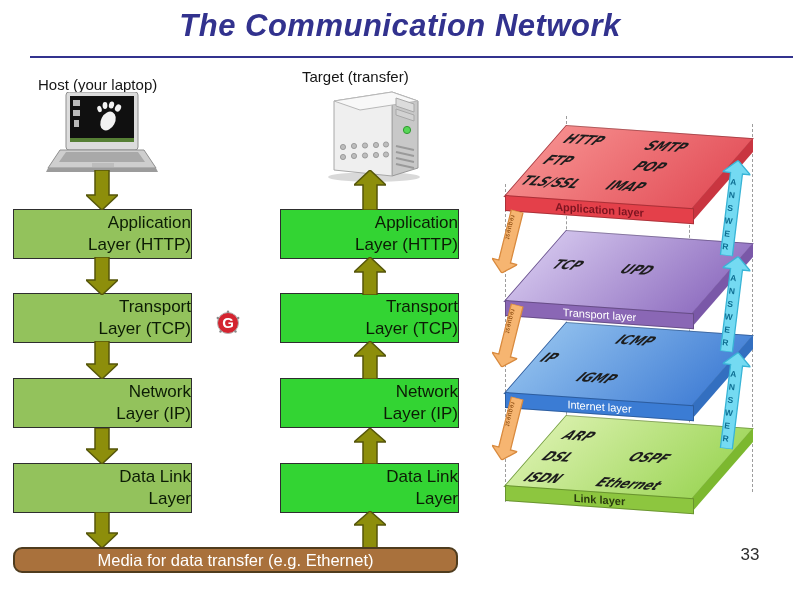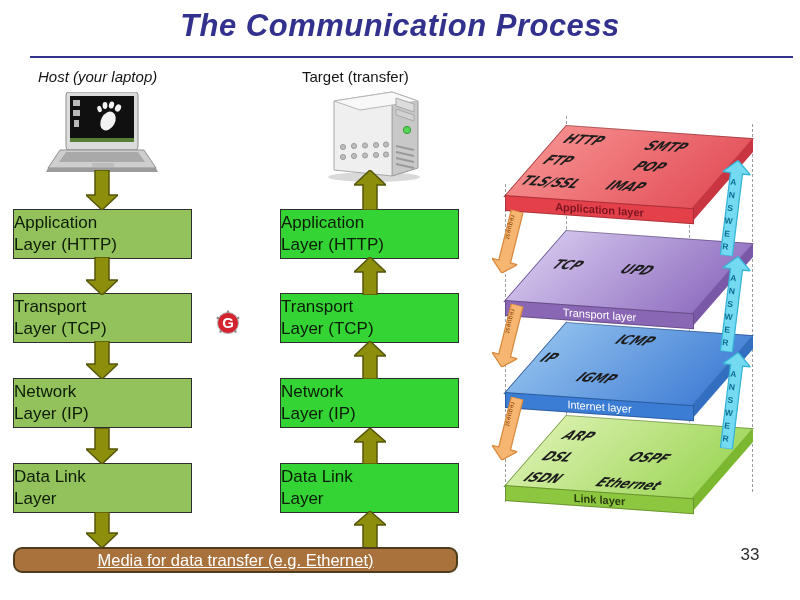--- a/index.html
+++ b/index.html
@@ -9,27 +9,27 @@
 
   
   .page-title{left:0;right:0;top:8px;text-align:center;font-size:31px;font-weight:bold;
               font-style:italic;color:#32328e;letter-spacing:.5px;}
   .title-rule{left:30px;top:56px;width:763px;border-top:2px solid #32328e;}
 
   .col-label{font-size:15px;color:#151515;}
 
   
   .layer-box{width:177px;height:48px;border:1.6px solid #2e2e2e;display:flex;flex-direction:column;
-             justify-content:center;align-items:flex-start;font-size:17px;color:#0c1c05;line-height:1.28;}
+             justify-content:center;align-items:flex-end;font-size:17px;color:#0c1c05;line-height:1.28;}
   .host-box{background:#93c25c;}
   .target-box{background:#33d433;}
 
   .media-bar{left:13px;top:547px;width:441px;height:22px;background:#a9713c;border:2px solid #4f3c1e;
              border-radius:9px;display:flex;align-items:center;justify-content:center;
-             color:#ffffff;font-size:16.5px;text-decoration:underline;}
+             color:#ffffff;font-size:16.5px;}
   .page-number{left:730px;top:545px;width:40px;text-align:center;font-size:17px;color:#2e2e2e;}
 
   .stack-arrow svg{display:block;}
 
   
   .diagram{left:488px;top:98px;width:280px;height:414px;}
   .dash{position:absolute;width:0;border-left:1.4px dashed #9d9d9d;}
   .slab-top{position:absolute;left:78px;width:186px;height:70px;transform-origin:0 0;
             transform:matrix(1,0.07,-0.871,1,0,0);border:1px solid rgba(0,0,0,.28);}
   .slab-band{position:absolute;left:17px;width:187px;height:14px;transform-origin:0 0;
@@ -56,24 +56,24 @@
   .req-text{position:absolute;left:7px;top:5px;writing-mode:vertical-rl;font-size:6.5px;
             color:#7c3c00;letter-spacing:.5px;}
   .ans-text{position:absolute;left:7px;top:17px;writing-mode:vertical-rl;text-orientation:upright;
             font-size:8.5px;font-weight:bold;color:#0e6e92;letter-spacing:3px;}
 </style>
 </head>
 <body>
 
 <div class="slide">
 
-  <div class="abs page-title">The Communication Process</div>
+  <div class="abs page-title">The Communication Network</div>
   <div class="abs title-rule"></div>
 
-  <div class="abs col-label" style="left:38px;top:68px;font-style:italic;">Host (your laptop)</div>
+  <div class="abs col-label" style="left:38px;top:76px;">Host (your laptop)</div>
   <div class="abs col-label" style="left:302px;top:68px;">Target (transfer)</div>
 
   <svg class="abs" style="left:46px;top:92px;" width="112" height="84" viewBox="0 0 112 84">
     <rect x="20" y="0" width="72" height="58" rx="3" fill="#dcdcdc" stroke="#8f8f8f"></rect>
     <rect x="24" y="4" width="64" height="46" fill="#101010"></rect>
     <rect x="24" y="46" width="64" height="4" fill="#567f35"></rect>
     <g fill="#f2f2f2">
       <ellipse cx="62" cy="29" rx="7" ry="10" transform="rotate(28 62 29)"></ellipse>
       <ellipse cx="53.5" cy="17" rx="2.2" ry="3.2" transform="rotate(-15 53.5 17)"></ellipse>
       <ellipse cx="59" cy="13.5" rx="2.4" ry="3.4"></ellipse>

